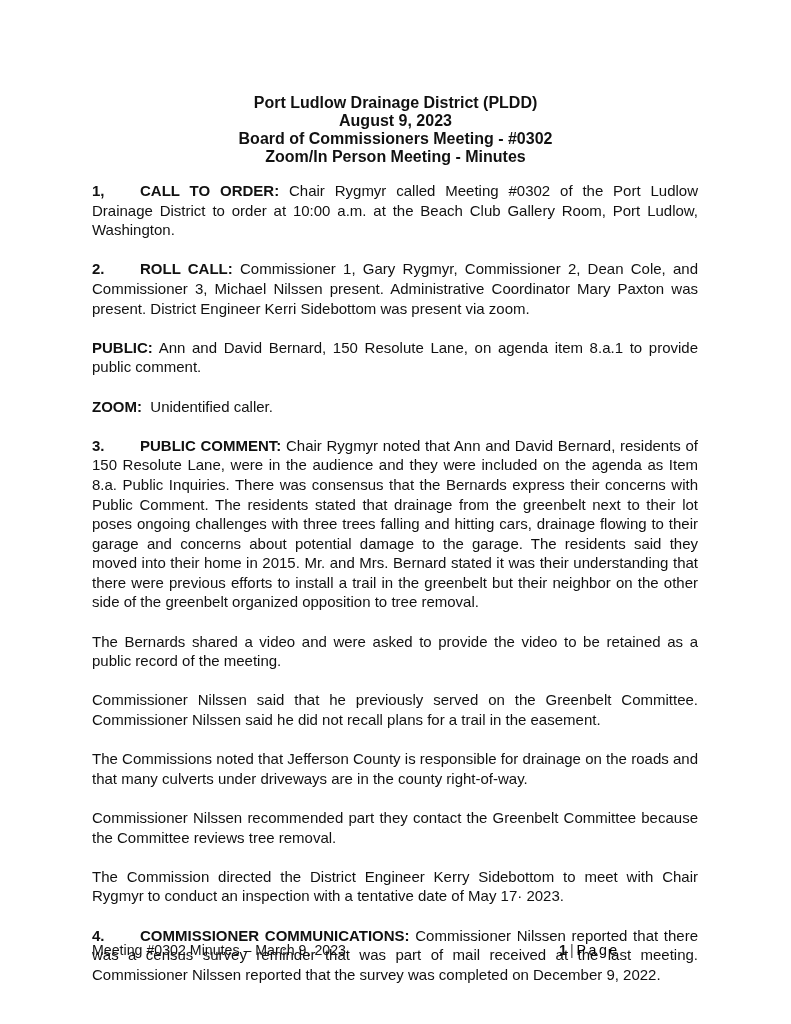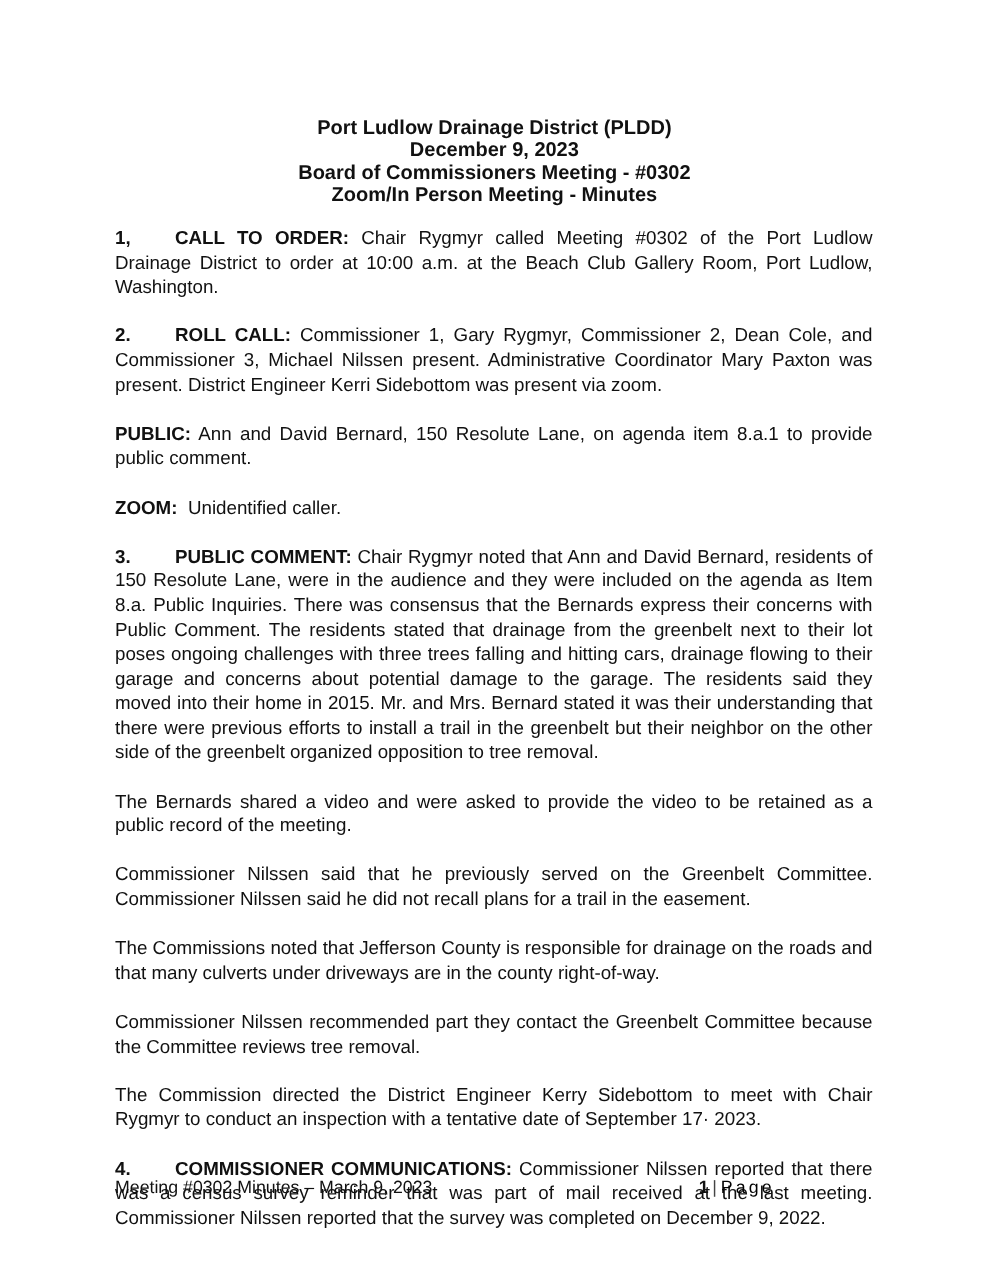--- a/index.html
+++ b/index.html
@@ -30,42 +30,42 @@
     .pg-sep { color: #444; margin: 0 3px; }
     .pg-word { color: #000000; letter-spacing: 2.5px; }
   </style>
 </head>
 <body>
 
 <div class="page">
 
   <div class="header">
     <div>Port Ludlow Drainage District (PLDD)</div>
-    <div>December 9, 2023</div>
+    <div>August 9, 2023</div>
     <div>Board of Commissioners Meeting - #0302</div>
     <div>Zoom/In Person Meeting - Minutes</div>
   </div>
 
   <div class="body">
 
     <p class="p"><span class="num">1,</span><span class="lbl">CALL TO ORDER:</span><span> Chair Rygmyr called Meeting #0302 of the Port Ludlow Drainage District to order at 10:00 a.m. at the Beach Club Gallery Room, Port Ludlow, Washington.</span></p>
 
     <p class="p"><span class="num">2.</span><span class="lbl">ROLL CALL:</span><span> Commissioner 1, Gary Rygmyr, Commissioner 2, Dean Cole, and Commissioner 3, Michael Nilssen present. Administrative Coordinator Mary Paxton was present. District Engineer Kerri Sidebottom was present via zoom.</span></p>
 
     <p class="p"><span class="lbl">PUBLIC:</span><span> Ann and David Bernard, 150 Resolute Lane, on agenda item 8.a.1 to provide public comment.</span></p>
 
     <p class="p"><span class="lbl">ZOOM:</span><span style="white-space:pre">  Unidentified caller.</span></p>
 
     <p class="p"><span class="num">3.</span><span class="lbl">PUBLIC COMMENT:</span><span>  Chair Rygmyr noted that Ann and David Bernard, residents of 150 Resolute Lane, were in the audience and they were included on the agenda as Item 8.a. Public Inquiries.  There was consensus that the Bernards express their concerns with Public Comment.  The residents stated that drainage from the greenbelt next to their lot poses ongoing challenges with three trees falling and hitting cars, drainage flowing to their garage and concerns about potential damage to the garage.  The residents said they moved into their home in 2015.  Mr. and Mrs. Bernard stated it was their understanding that there were previous efforts to install a trail in the greenbelt but their neighbor on the other side of the greenbelt organized opposition to tree removal.</span></p>
 
     <p class="p">The Bernards shared a video and were asked to provide the video to be retained as a public record of the meeting.</p>
     <p class="p">Commissioner Nilssen said that he previously served on the Greenbelt Committee. Commissioner Nilssen said he did not recall plans for a trail in the easement.</p>
     <p class="p">The Commissions noted that Jefferson County is responsible for drainage on the roads and that many culverts under driveways are in the county right-of-way.</p>
     <p class="p">Commissioner Nilssen recommended part they contact the Greenbelt Committee because the Committee reviews tree removal.</p>
-    <p class="p">The Commission directed the District Engineer Kerry Sidebottom to meet with Chair Rygmyr to conduct an inspection with a tentative date of September 17· 2023.</p>
+    <p class="p">The Commission directed the District Engineer Kerry Sidebottom to meet with Chair Rygmyr to conduct an inspection with a tentative date of May 17· 2023.</p>
 
     <p class="p"><span class="num">4.</span><span class="lbl">COMMISSIONER COMMUNICATIONS:</span><span>  Commissioner Nilssen reported that there was a census survey reminder that was part of mail received at the last meeting. Commissioner Nilssen reported that the survey was completed on December 9, 2022.</span></p>
 
   </div>
 
   <div class="footer">
     <span class="footer-left">Meeting #0302 Minutes – March 9, 2023</span>
     <span class="footer-right"><span class="pg-num">1</span><span class="pg-sep">|</span><span class="pg-word">Page</span></span>
   </div>
 

